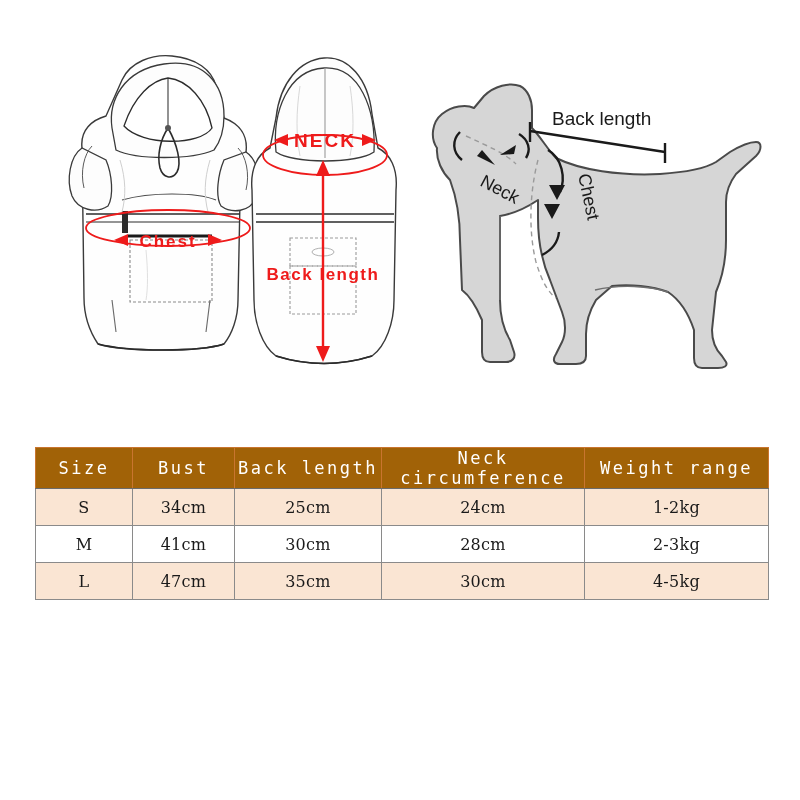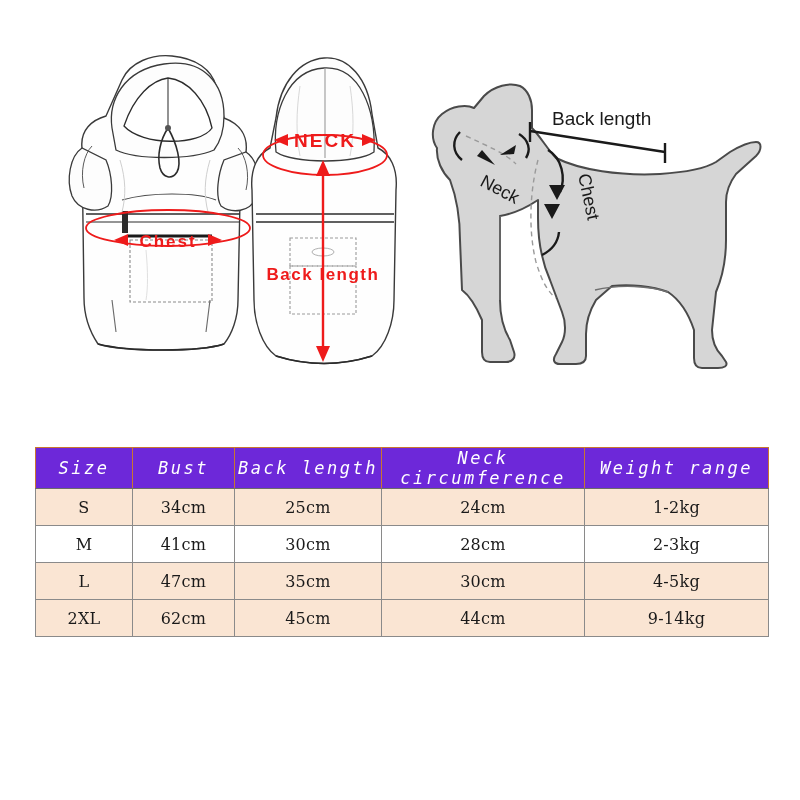--- a/index.html
+++ b/index.html
@@ -41,30 +41,29 @@
     border: 1.5px solid #6b6b6b;
   }
   table.size-table th,
   table.size-table td {
     border: 1px solid #8a8a8a;
     text-align: center;
     vertical-align: middle;
     padding: 0;
   }
   table.size-table thead th {
-    background: #6d28d9;
+    background: #a16207;
     color: #ffffff;
     height: 36px;
     font-family: "DejaVu Sans Mono", "Liberation Mono", monospace;
     font-size: 17px;
     font-weight: normal;
     letter-spacing: 2.5px;
     border-color: #c9752f;
     border-bottom: 1.5px solid #6b6b6b;
-    font-style: italic;
   }
   table.size-table tbody td {
     height: 36px;
     font-family: "DejaVu Serif", "Liberation Serif", serif;
     font-size: 16px;
     color: #1a1a1a;
     letter-spacing: 0.3px;
   }
   table.size-table tbody tr.odd td {
     background: #fae5d3;
@@ -286,22 +285,15 @@
         <td>28cm</td>
         <td>2-3kg</td>
       </tr>
       <tr class="odd">
         <td>L</td>
         <td>47cm</td>
         <td>35cm</td>
         <td>30cm</td>
         <td>4-5kg</td>
       </tr>
-      <tr class="odd">
-        <td>2XL</td>
-        <td>62cm</td>
-        <td>45cm</td>
-        <td>44cm</td>
-        <td>9-14kg</td>
-      </tr>
     </tbody>
   </table>
 </div>
 
 </body></html>

